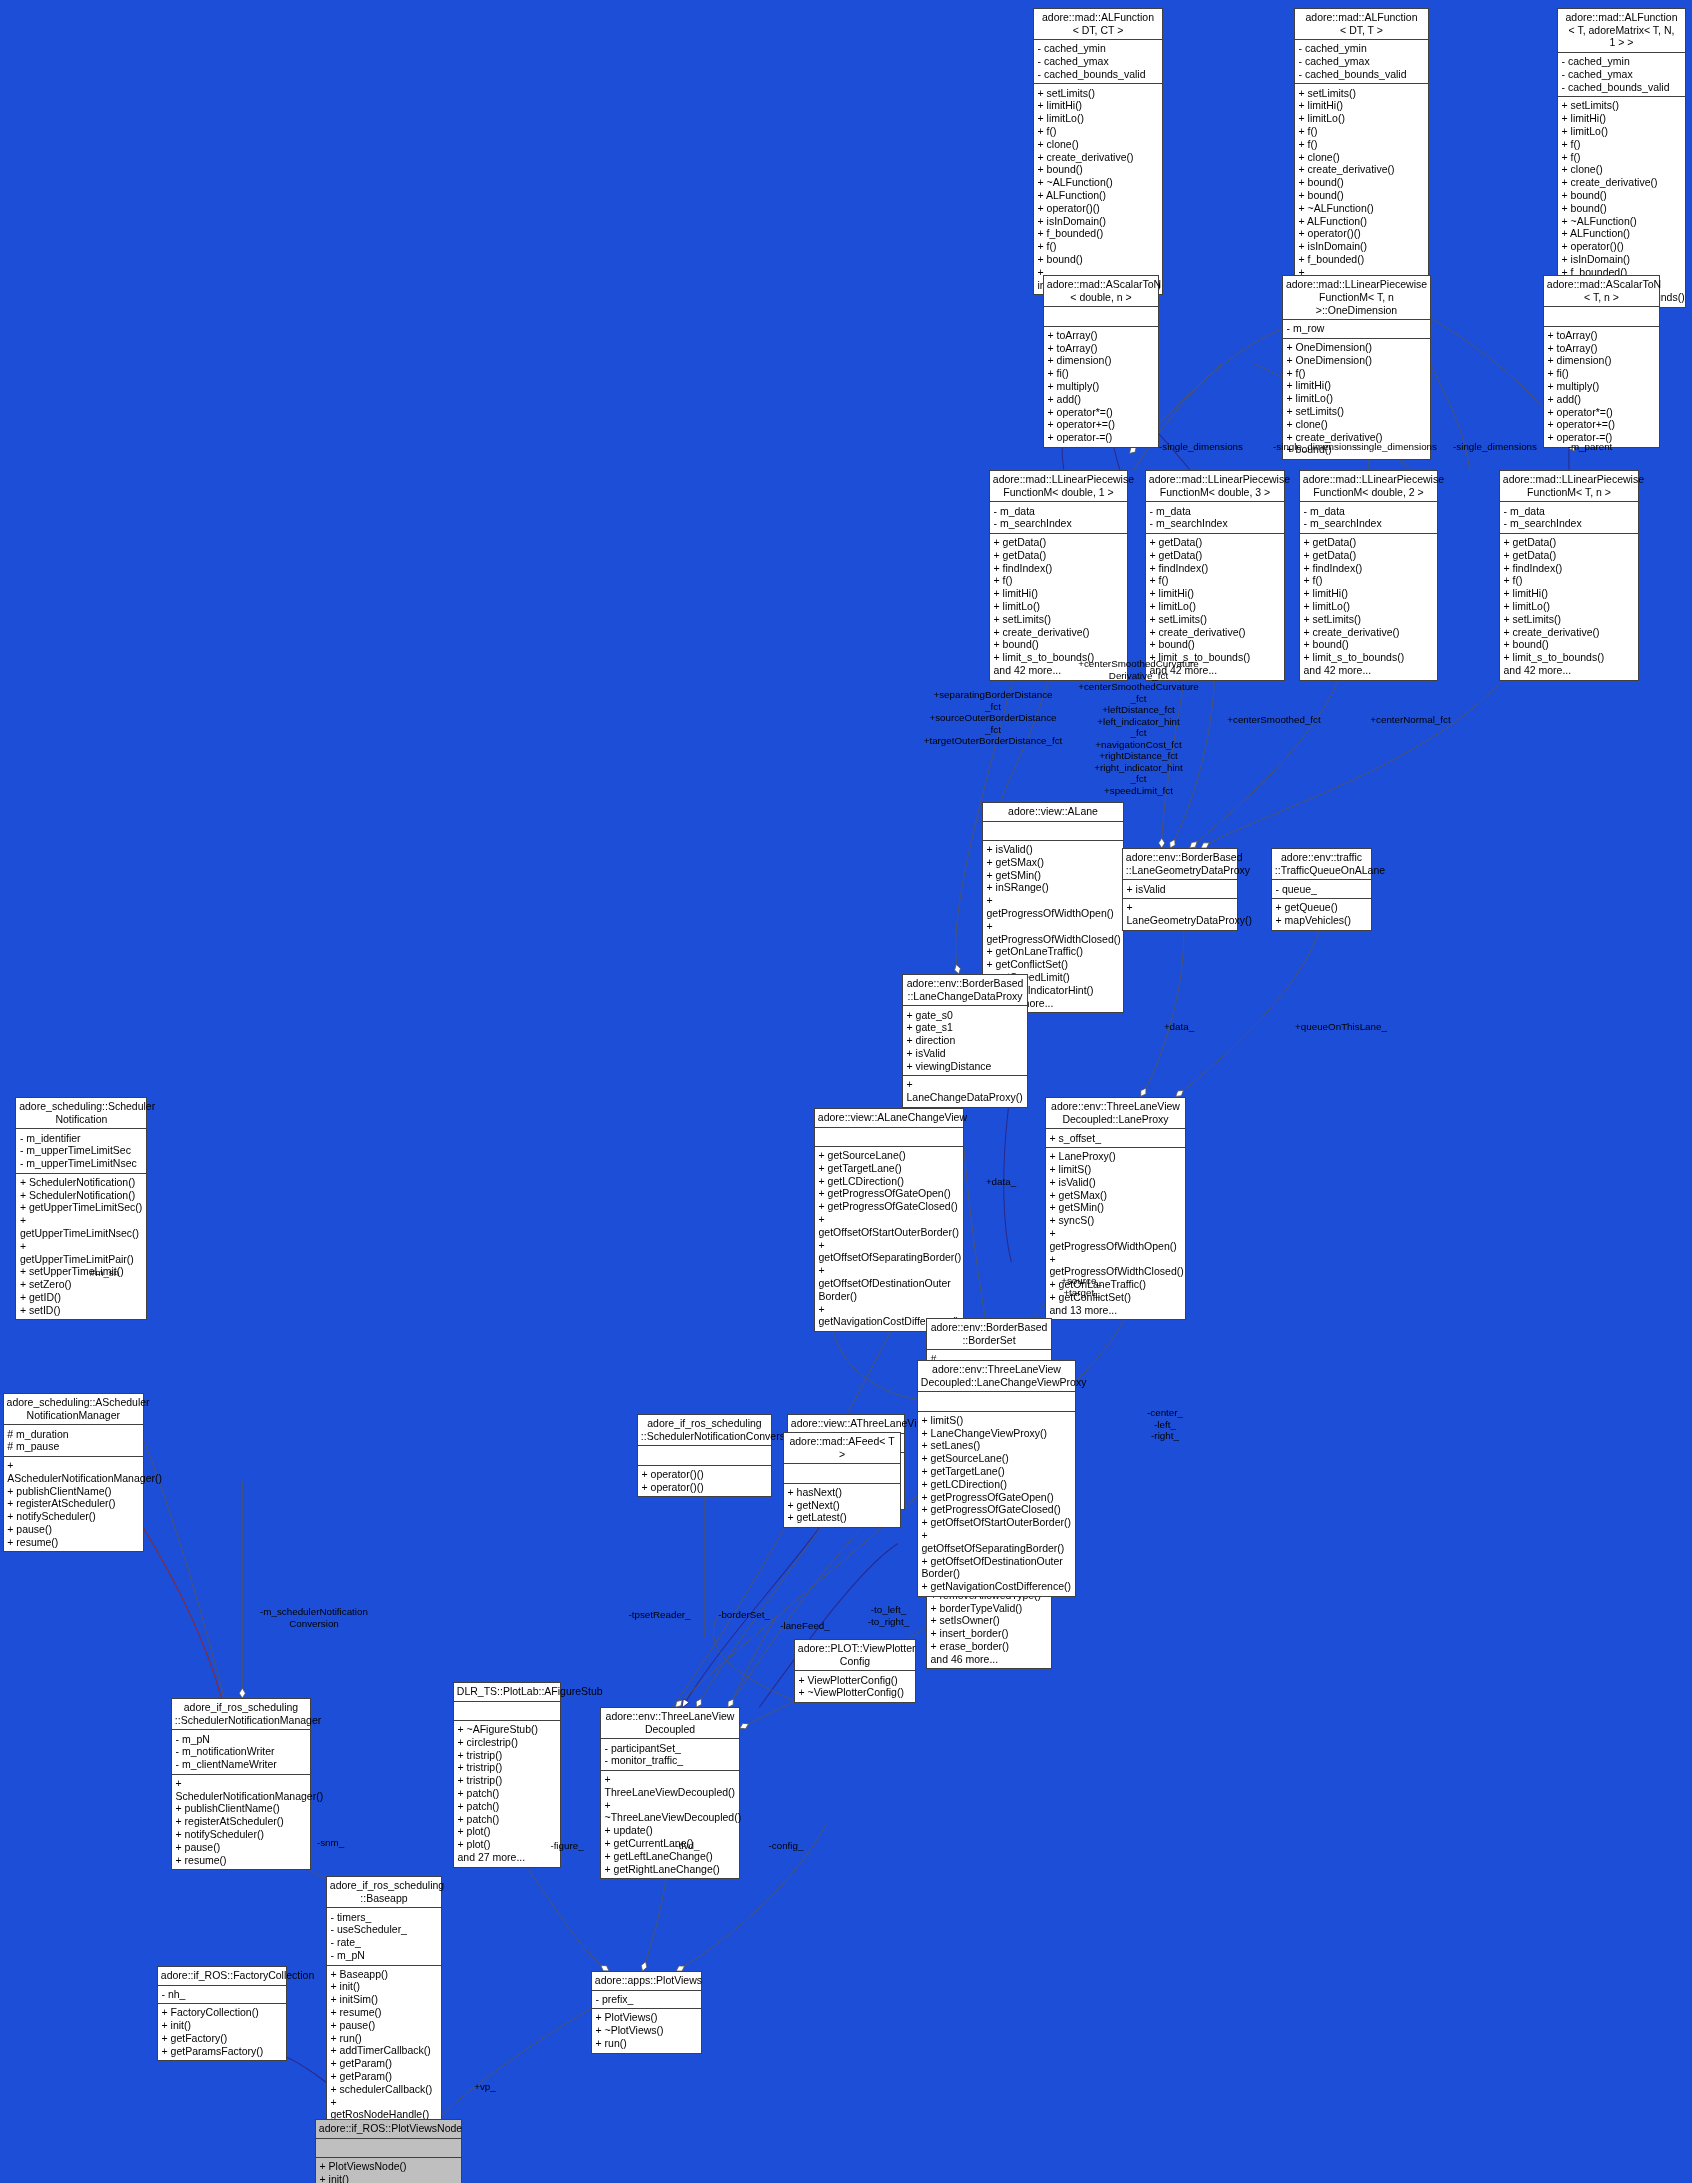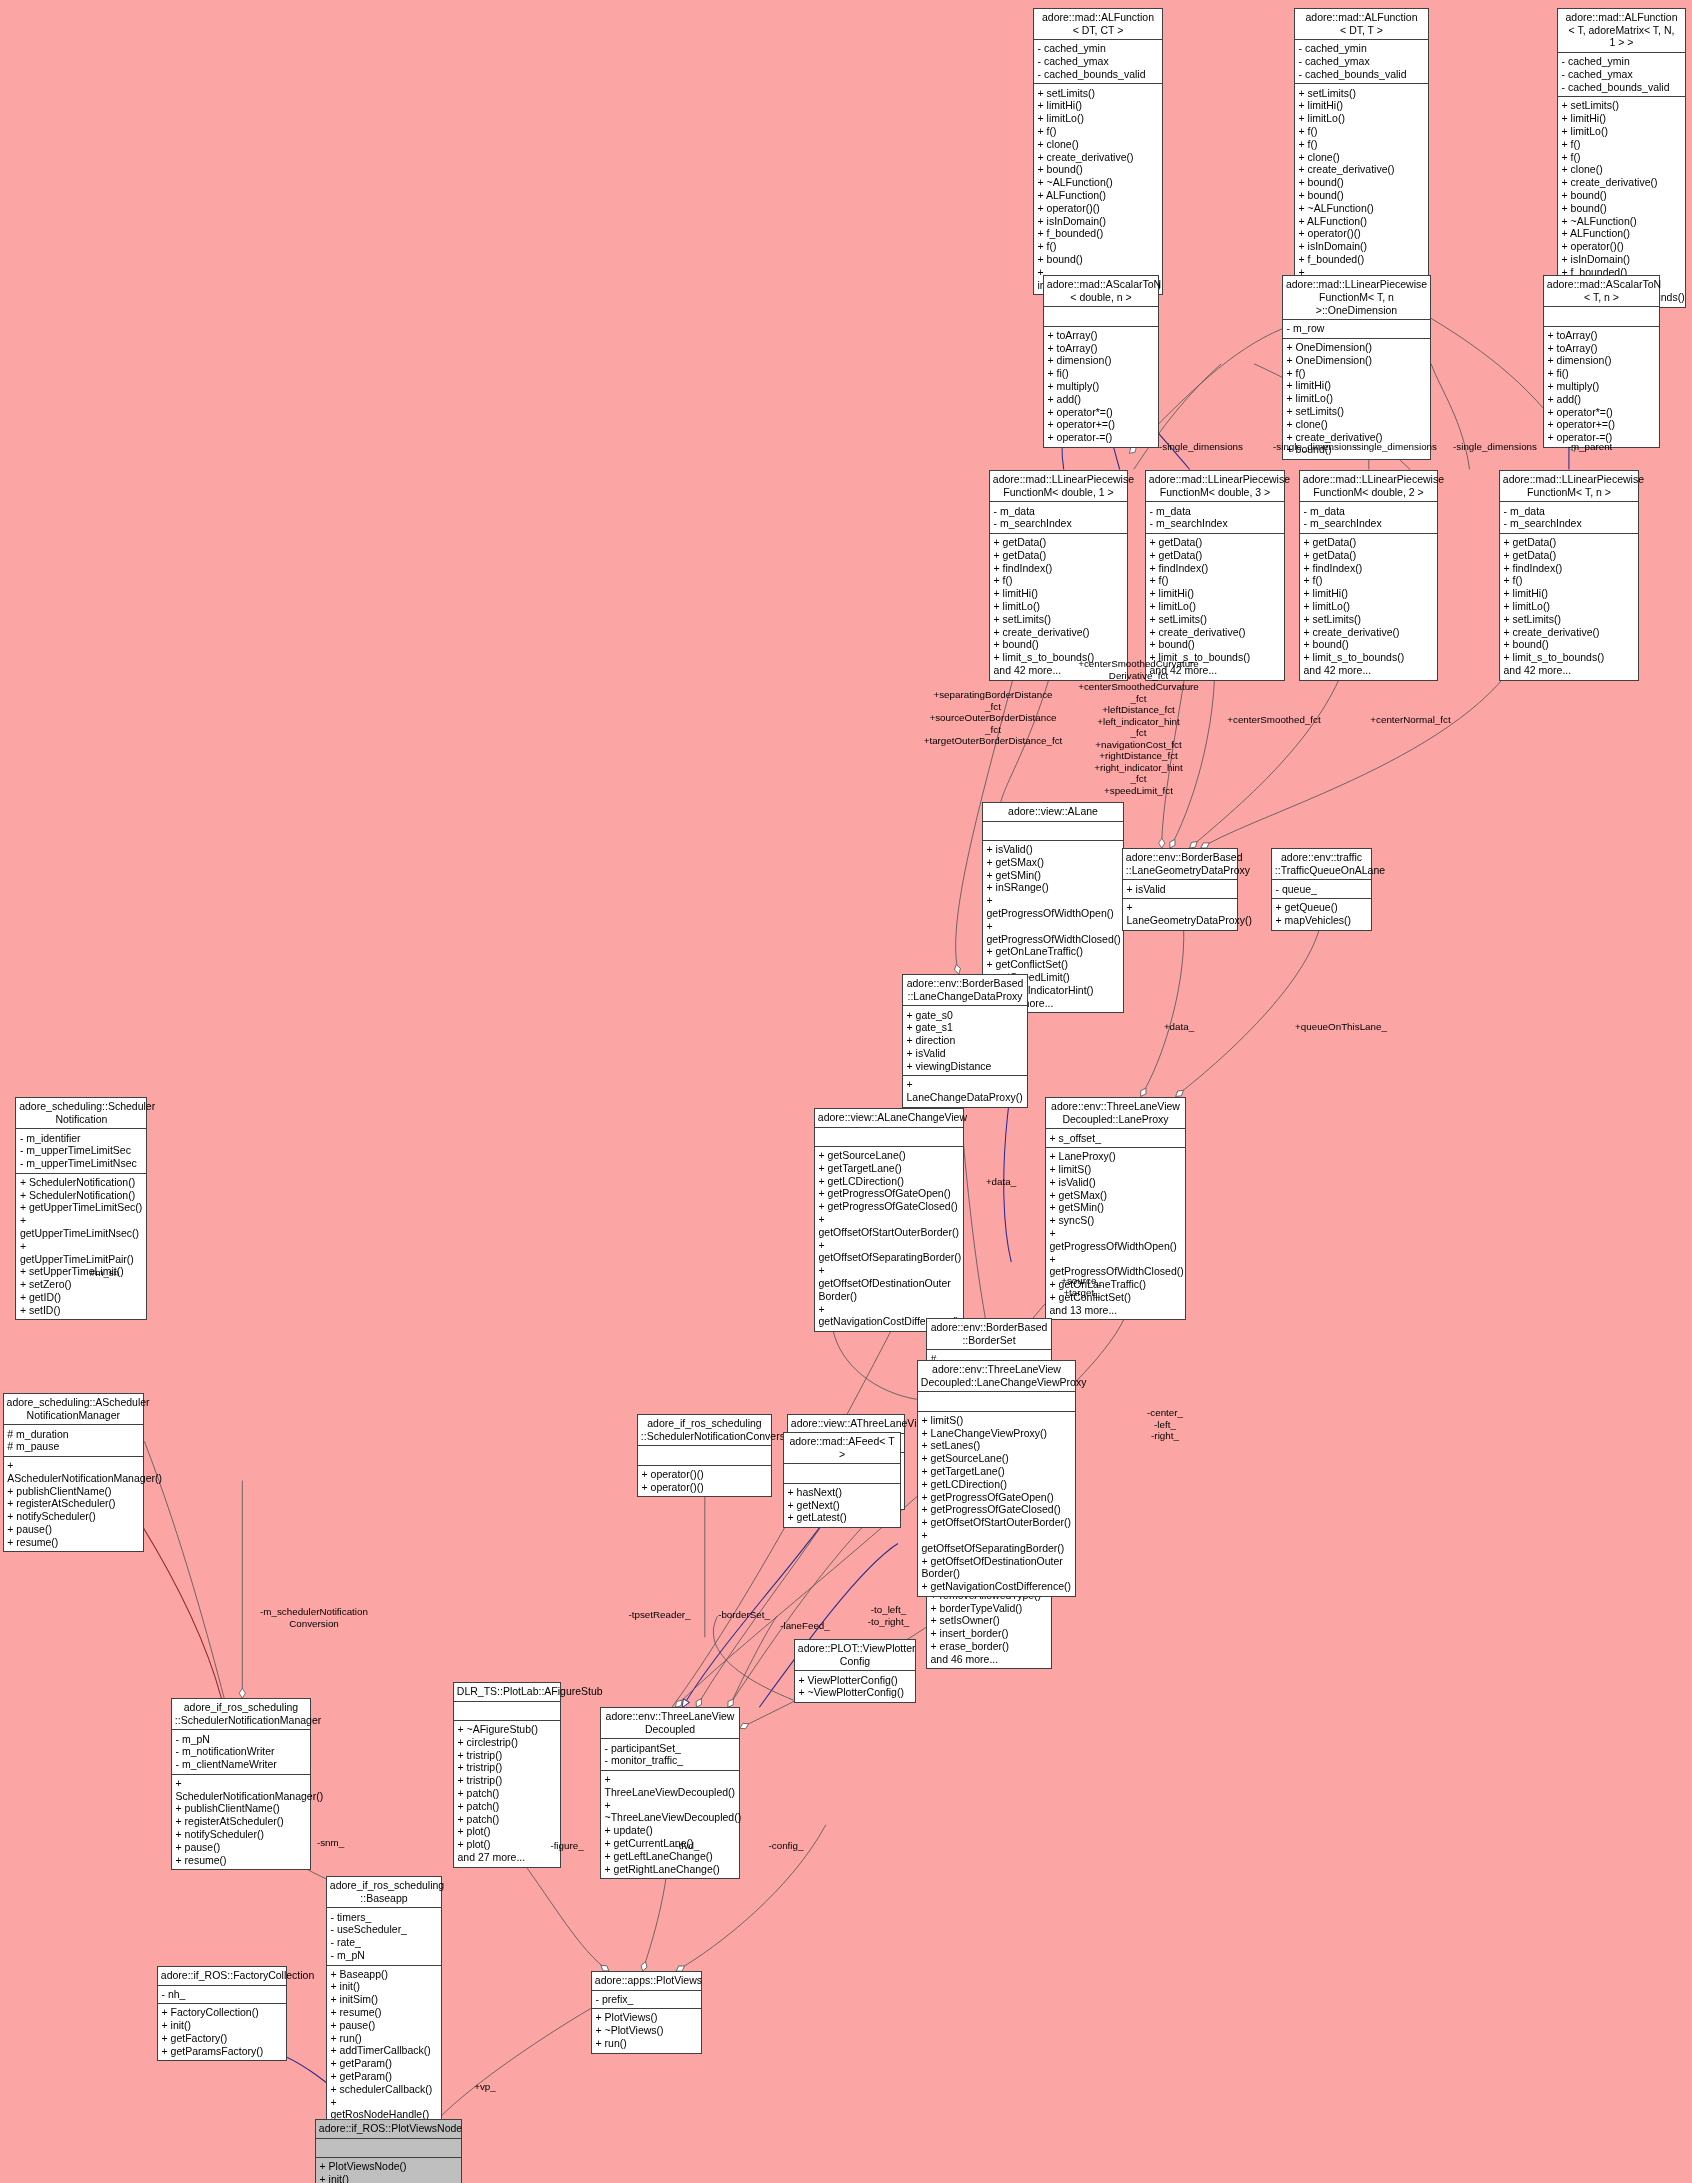--- a/index.html
+++ b/index.html
@@ -4,21 +4,21 @@
 <style>
   html, body {
     margin: 0;
     padding: 0;
     background: #ffffff;
   }
   #canvas {
     position: relative;
     width: 1693px;
     height: 2183px;
-    background: #fca5a5;
+    background: #1d4ed8;
     font-family: "Liberation Sans", sans-serif;
     overflow: hidden;
   }
   svg.edges {
     position: absolute;
     left: 0; top: 0;
     width: 1693px;
     height: 2183px;
     pointer-events: none;
   }

